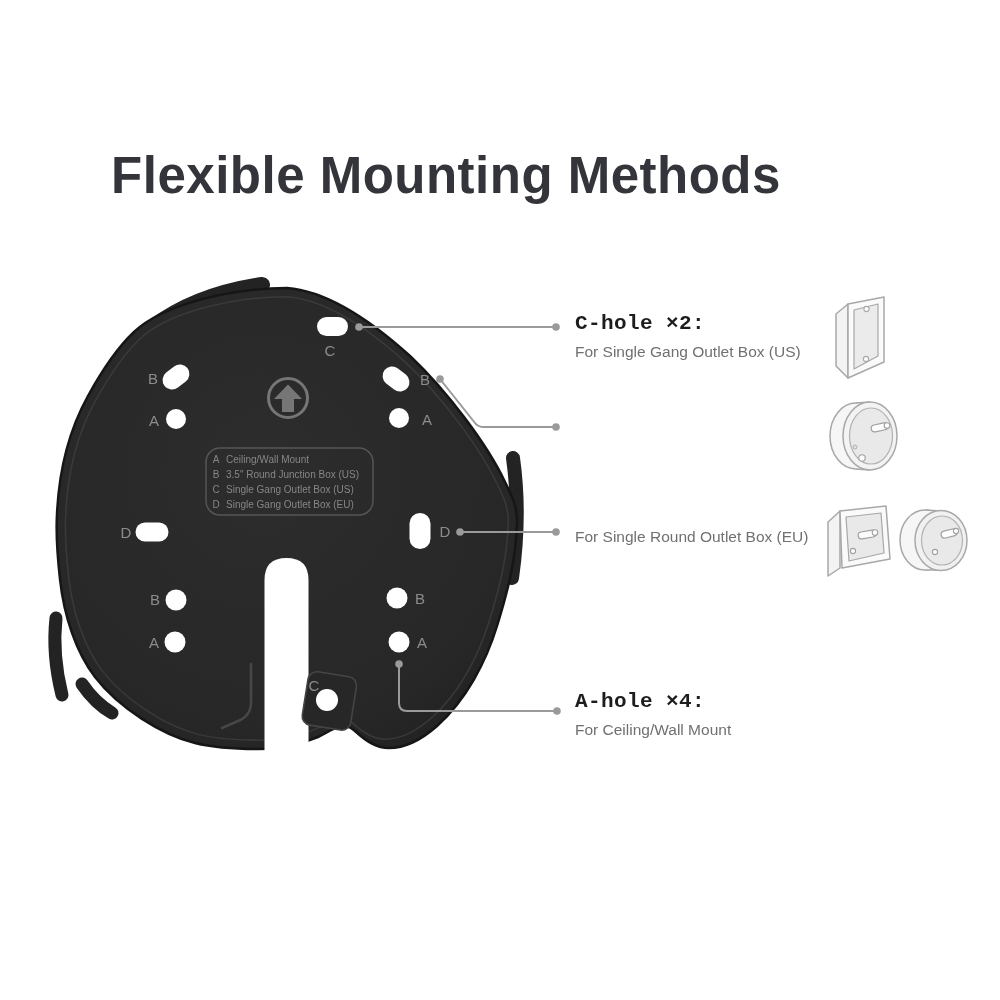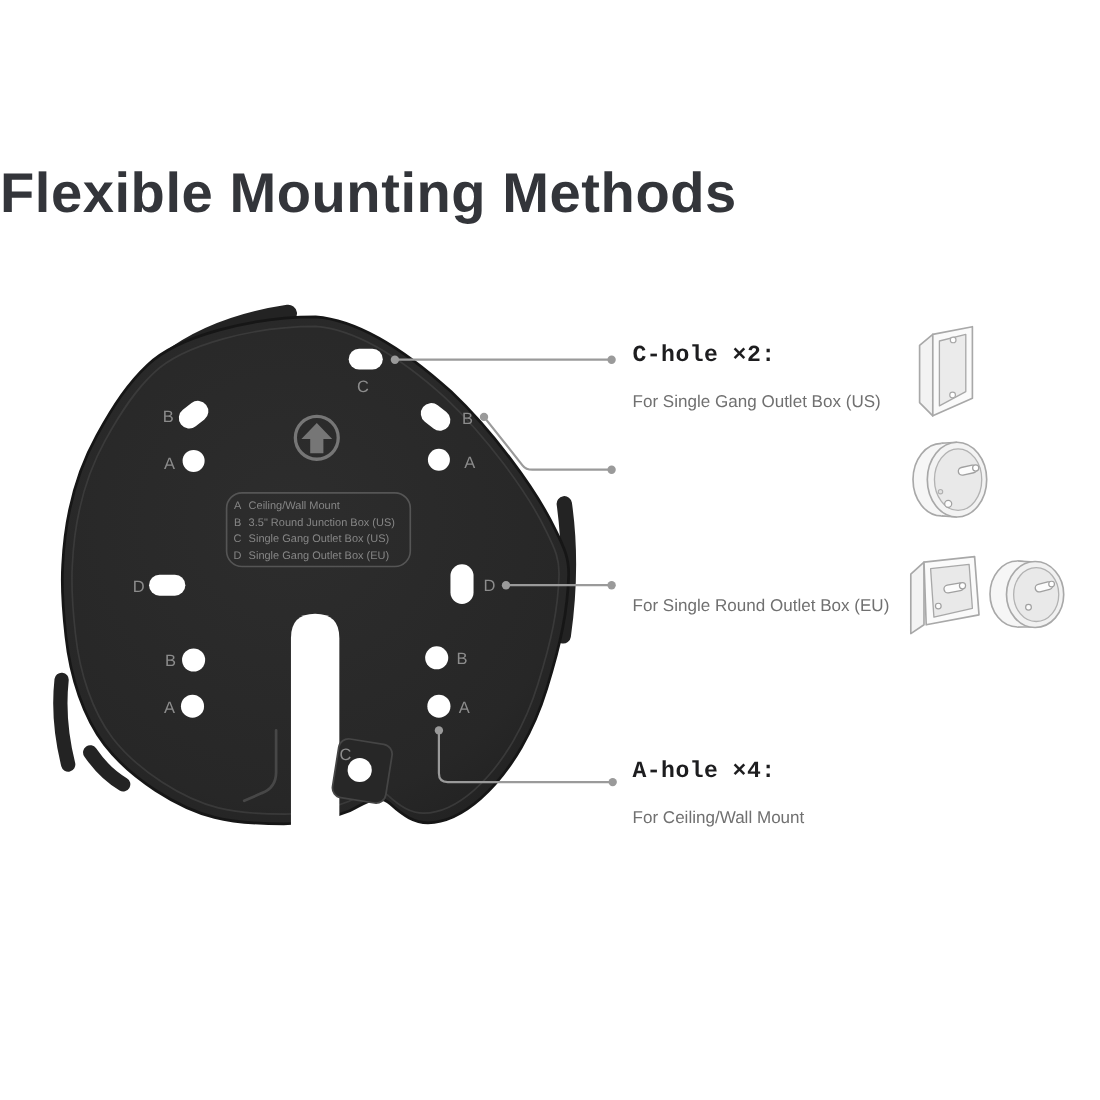--- a/index.html
+++ b/index.html
@@ -1,23 +1,23 @@
 <!DOCTYPE html>
 <html><head>
 <meta charset="utf-8">
 <style>
   html,body{margin:0;padding:0;background:#fff;}
   .stage{position:relative;width:1000px;height:1000px;background:#ffffff;overflow:hidden;
          font-family:"Liberation Sans","DejaVu Sans",sans-serif;}
-  .page-title{position:absolute;left:0;top:116px;width:892px;
+  .page-title{position:absolute;left:0;top:116px;width:892px;text-align:center;
               font-size:51px;font-weight:700;color:#33353a;letter-spacing:.5px;line-height:1;}
   .diagram-svg{position:absolute;left:0;top:0;}
   .ann{position:absolute;left:575px;}
   .ann-title{font-size:21px;font-weight:700;color:#1d1d1f;letter-spacing:.4px;line-height:1.1;font-family:Liberation Mono, monospace;}
-  .ann-sub{font-size:15.5px;color:#707070;margin-top:22px;line-height:1.2;}
+  .ann-sub{font-size:15.5px;color:#707070;margin-top:8px;line-height:1.2;}
   .plate-label{font-size:15px;fill:#8c8c8c;}
   .legend-key,.legend-text{font-size:10px;fill:#868686;}
   .leader{stroke:#9a9a9a;stroke-width:2;fill:none;}
   .dot{fill:#9a9a9a;}
   .illu{stroke:#a8a8a8;stroke-width:1.5;stroke-linejoin:round;}
 </style>
 </head>
 <body>
 
 <div class="stage">

